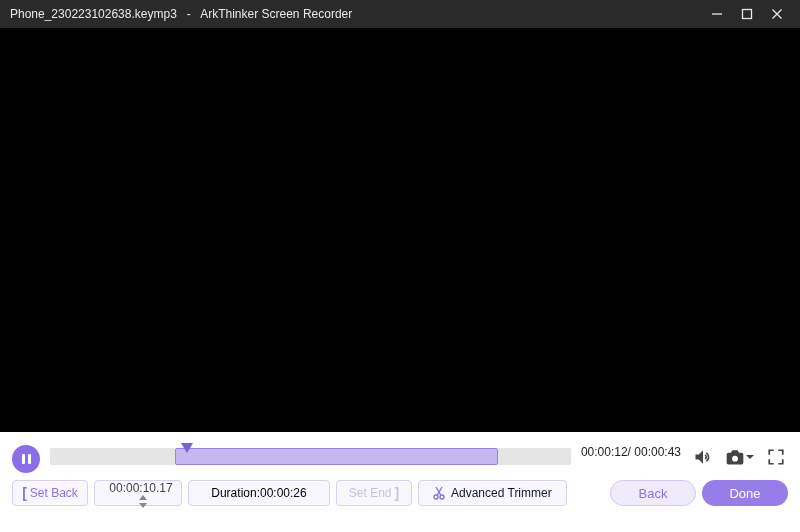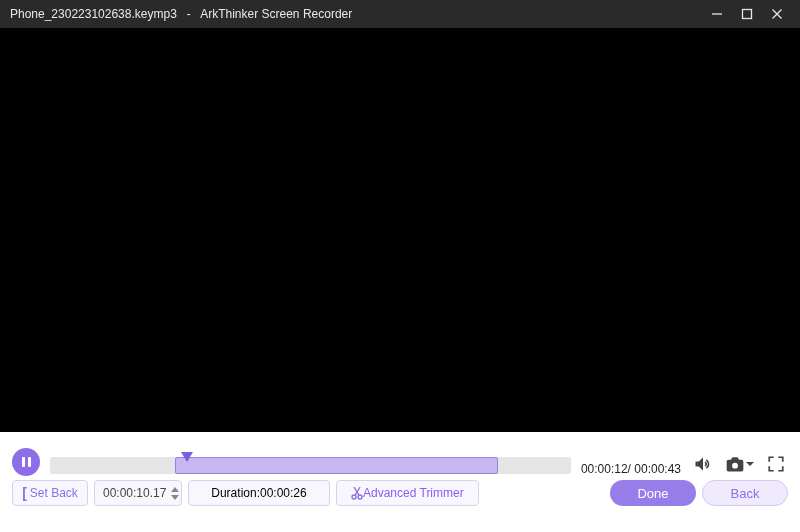--- a/index.html
+++ b/index.html
@@ -5,45 +5,45 @@
     * { margin: 0; padding: 0; box-sizing: border-box; }
     body { width: 800px; height: 532px; font-family: -apple-system, "Segoe UI", Arial, sans-serif; background: #fff; overflow: hidden; }
     
     .titlebar { height: 28px; background: #2a2a2a; color: #e8e8e8; display: flex; align-items: center; padding: 0 8px 0 10px; font-size: 12px; }
     .titlebar-text { flex: 1; white-space: nowrap; overflow: hidden; }
     .win-controls { display: flex; gap: 0; }
     .win-btn { width: 30px; height: 28px; display: flex; align-items: center; justify-content: center; cursor: pointer; color: #e8e8e8; }
     
     .video-area { height: 404px; background: #000; }
     
-    .seek-row { height: 44px; display: flex; align-items: flex-end; padding: 0 12px; gap: 10px; }
+    .seek-row { height: 44px; display: flex; align-items: flex-start; padding: 13px 12px; gap: 10px; }
     .play-btn { width: 28px; height: 28px; border-radius: 50%; background: #8c6fe8; display: flex; align-items: center; justify-content: center; cursor: pointer; flex-shrink: 0; }
     .pause-bars { display: flex; gap: 3px; }
     .pause-bars span { width: 3px; height: 10px; background: #fff; border-radius: 1px; }
     
     .seekbar { flex: 1; height: 22px; position: relative; display: flex; align-items: center; }
     .seek-track { height: 17px; width: 100%; background: #e5e5e5; border-radius: 2px; position: relative; }
     .seek-range { position: absolute; top: 0; height: 100%; background: #c6b7f0; border: 1px solid #9b7fe8; border-radius: 2px; }
     .seek-head { position: absolute; top: -6px; transform: translateX(-50%); }
     
     .time-text { font-size: 12px; color: #222; flex-shrink: 0; }
     
     .icon-btn { width: 24px; height: 24px; display: flex; align-items: center; justify-content: center; cursor: pointer; color: #444; flex-shrink: 0; }
     .cam-wrap { display: flex; align-items: center; gap: 1px; }
     
     .trim-row { height: 56px; display: flex; align-items: flex-start; padding: 4px 12px 0; gap: 6px; }
     .field { height: 26px; border: 1px solid #d8d0f0; background: #f9f7fe; border-radius: 4px; display: flex; align-items: center; font-size: 12px; padding: 0 8px; }
     .set-start { color: #8c6fe8; width: 76px; justify-content: center; gap: 3px; cursor: pointer; }
     .set-end { color: #c9c0e6; width: 76px; justify-content: center; gap: 3px; }
-    .time-field { width: 88px; justify-content: space-between; padding-right: 2px; color: #444; }
+    .time-field { width: 88px; justify-content: space-between; padding-right: 2px; color: #444; flex-direction: column; }
     .duration-field { width: 142px; justify-content: center; color: #000000; }
     .spin { display: flex; flex-direction: column; gap: 1px; padding-left: 4px; }
     .spin svg { display: block; }
     
-    .adv-trimmer { color: #8b5cf6; cursor: pointer; padding: 0 14px; }
+    .adv-trimmer { color: #0f172a; cursor: pointer; gap: 6px; padding: 0 14px; }
     .gap-flex { flex: 1; }
     .big-btn { width: 86px; height: 26px; border-radius: 13px; display: flex; align-items: center; justify-content: center; font-size: 13px; cursor: pointer; }
     .back-btn { background: #f0eafd; border: 1px solid #d4c6f5; color: #8c6fe8; }
     .done-btn { background: #977de9; color: #fff; }
   </style>
 </head>
 <body>
 
 <div class="titlebar">
   <div class="titlebar-text">
@@ -129,29 +129,33 @@
         </svg>
       <svg width="8" height="6">
           <polygon points="0,1 8,1 4,6" fill="#888"></polygon>
         </svg>
     </div>
   </div>
   <div class="field duration-field">
     <span>Duration:</span>
       <span>00:00:26</span>
   </div>
+  <div class="field set-end">
+    <span>Set End</span>
+    <span style="font-weight:bold;font-size:14px">]</span>
+  </div>
   <div class="field adv-trimmer">
     <svg width="12" height="14" viewBox="0 0 12 14" stroke="#8c6fe8" stroke-width="1.4" fill="none">
       <circle cx="3" cy="11" r="2"></circle>
         <circle cx="9" cy="11" r="2"></circle>
       <line x1="3" y1="1" x2="8" y2="9.5"></line>
         <line x1="9" y1="1" x2="4" y2="9.5"></line>
     </svg>
     <span>Advanced Trimmer</span>
   </div>
   <div class="gap-flex"></div>
+  <div class="big-btn back-btn">
+    <span>Back</span>
+  </div>
   <div class="big-btn done-btn">
     <span>Done</span>
-  </div>
-  <div class="big-btn back-btn">
-    <span>Back</span>
   </div>
 </div>
 
 </body></html>

